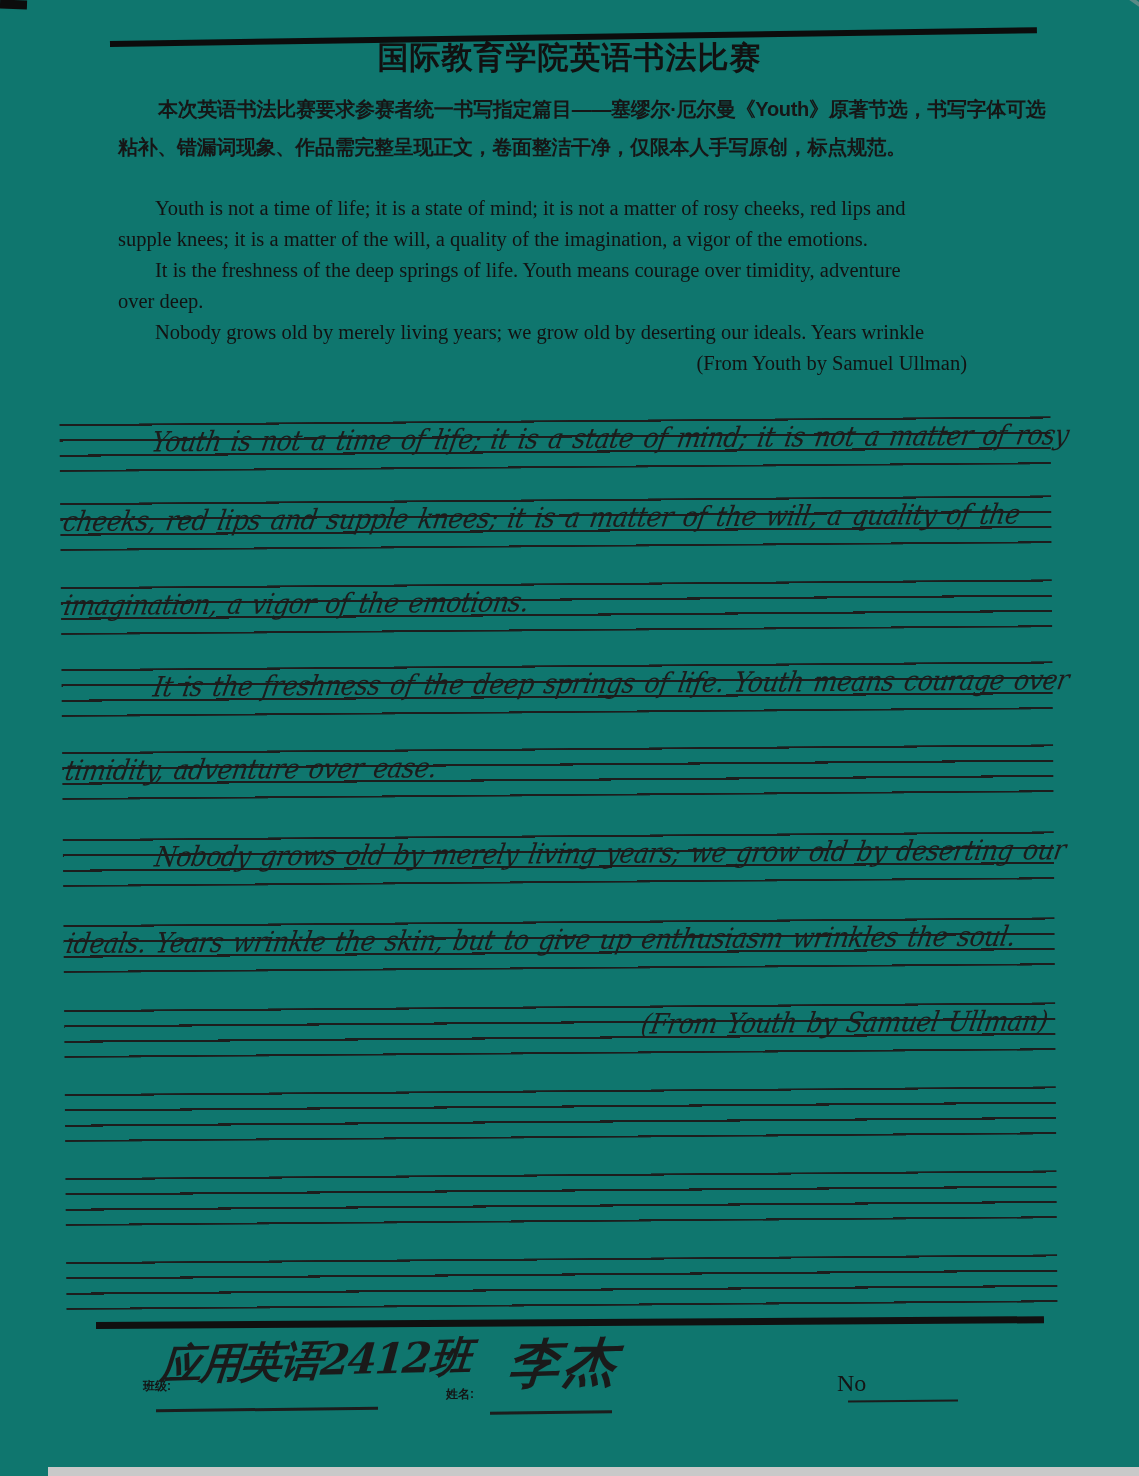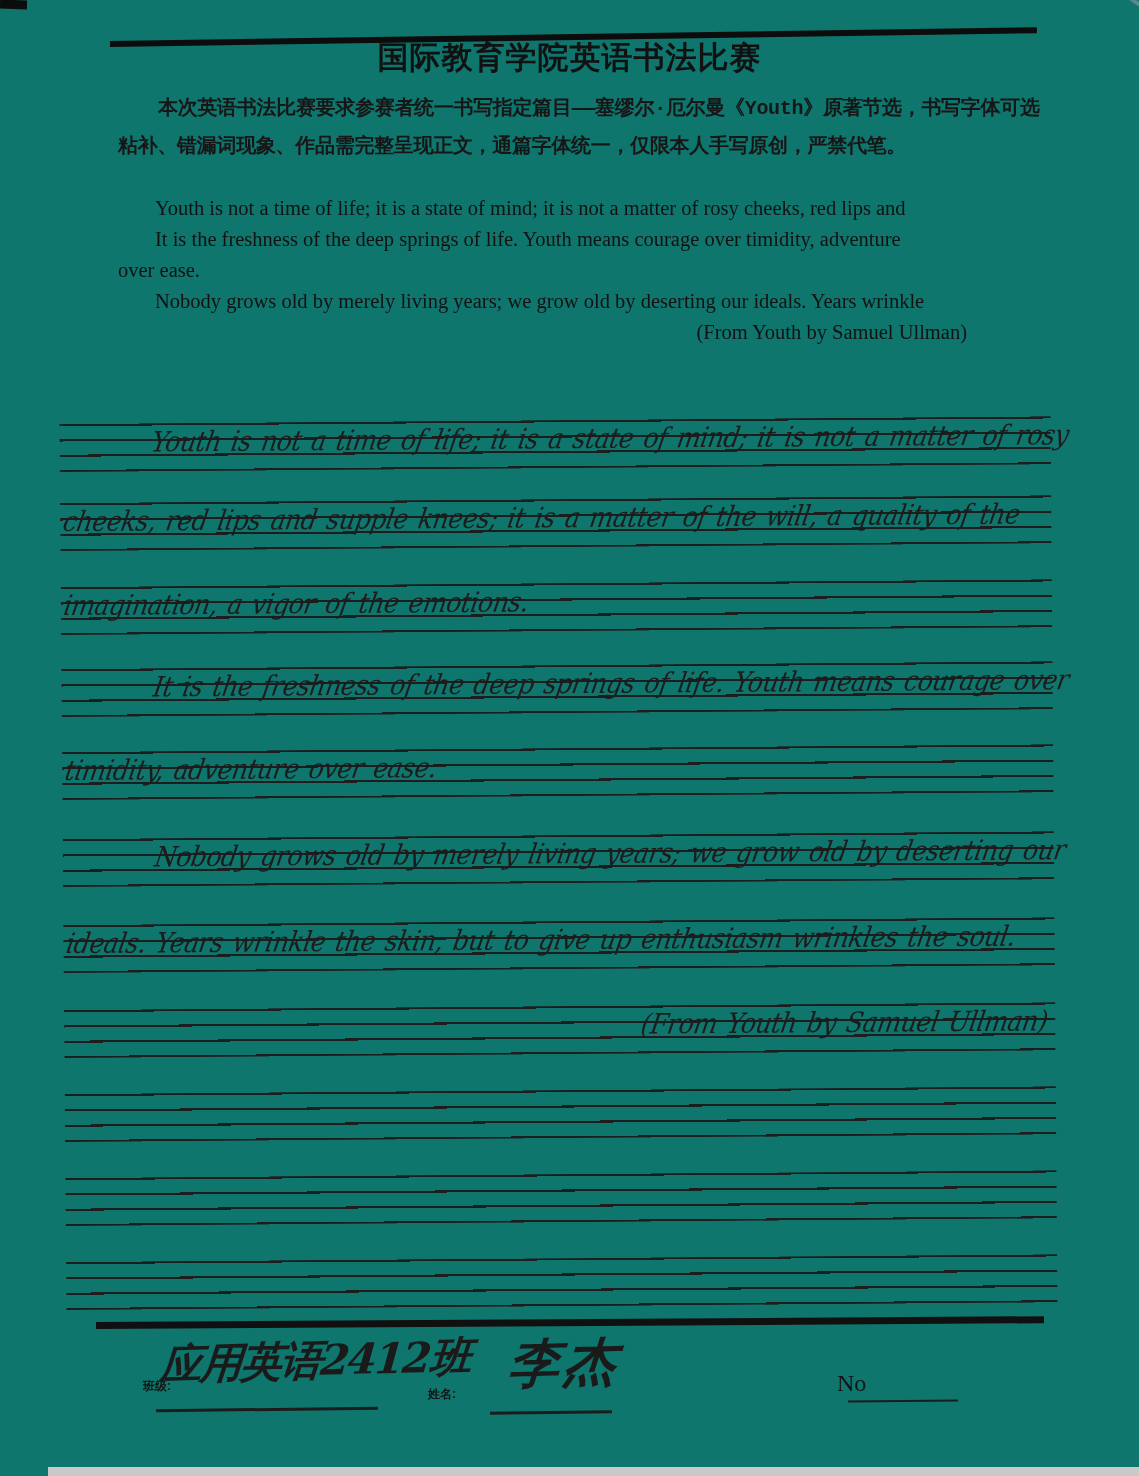--- a/index.html
+++ b/index.html
@@ -13,21 +13,21 @@
     background:#0c0c0c;transform:rotate(-0.85deg);transform-origin:left center;}
   .corner-mark{position:absolute;left:0;top:0;width:27px;height:9px;background:#0c0c0c;transform:rotate(2deg);}
   .tr-streak{position:absolute;left:1088px;top:-6px;width:78px;height:4px;background:#9a9a9a;opacity:.55;transform:rotate(35deg);}
   .bottom-edge{position:absolute;left:48px;right:0;bottom:0;height:9px;background:#c9c9c9;}
   .thick-endline{position:absolute;left:96px;top:1322px;width:948px;height:7px;background:#101010;transform:rotate(-0.35deg);transform-origin:left center;}
   
   .title{position:absolute;left:0;top:37px;width:100%;text-align:center;
     font-family:"Liberation Sans",sans-serif;font-weight:bold;font-size:31px;
     letter-spacing:1px;color:#111;z-index:2;}
   .instructions{position:absolute;left:118px;top:90px;width:918px;
-    font-family:Liberation Mono, monospace;font-weight:600;font-size:20px;
+    font-family:Liberation Sans, sans-serif;font-weight:600;font-size:20px;
     letter-spacing:-0.3px;color:#161616;}
   .instructions .iline{height:38px;line-height:38px;white-space:nowrap;}
   .instructions .iline.first{text-indent:40px;}
   
   .body-en{position:absolute;left:118px;top:193px;width:915px;font-size:20.5px;color:#121212;}
   .body-en .eline{height:31px;line-height:31px;white-space:nowrap;}
   .body-en .eline.pfirst{text-indent:37px;}
   .body-en .eline.attr{text-align:right;padding-right:66px;}
   
   #staves{position:absolute;left:62px;top:0;width:991px;height:1476px;
@@ -56,27 +56,28 @@
 <div class="page">
 
   <div class="corner-mark"></div>
   <div class="tr-streak"></div>
   <div class="topline"></div>
 
   <div class="title">国际教育学院英语书法比赛</div>
 
   <div class="instructions">
     <div class="iline first">本次英语书法比赛要求参赛者统一书写指定篇目——塞缪尔·厄尔曼《Youth》原著节选，书写字体可选</div>
-    <div class="iline">粘补、错漏词现象、作品需完整呈现正文，通篇字体统一，仅限本人手写原创，严禁代笔。</div>
+    <div class="iline">粘补、错漏词现象、作品需完整呈现正文，卷面整洁干净，仅限本人手写原创，标点规范。</div>
   </div>
 
   <div class="body-en">
     <div class="eline pfirst">Youth is not a time of life; it is a state of mind; it is not a matter of rosy cheeks, red lips and</div>
+    <div class="eline">supple knees; it is a matter of the will, a quality of the imagination, a vigor of the emotions.</div>
     <div class="eline pfirst">It is the freshness of the deep springs of life. Youth means courage over timidity, adventure</div>
-    <div class="eline">over ease.</div>
+    <div class="eline">over deep.</div>
     <div class="eline pfirst">Nobody grows old by merely living years; we grow old by deserting our ideals. Years wrinkle</div>
     <div class="eline attr">(From Youth by Samuel Ullman)</div>
   </div>
 
   <div id="staves">
     <div class="stave" style="top:421px">
       <span class="hw indent">Youth is not a time of life; it is a state of mind; it is not a matter of rosy</span>
     </div>
     <div class="stave" style="top:500px">
       <span class="hw left">cheeks, red lips and supple knees; it is a matter of the will, a quality of the</span>
@@ -103,21 +104,21 @@
     <div class="stave" style="top:1175px"></div>
     <div class="stave" style="top:1259px"></div>
   </div>
 
   <div class="thick-endline"></div>
 
   <div class="f-label" style="left:143px;top:1378px;">班级:</div>
   <div class="f-hand f-class">应用英语2412班</div>
   <div class="f-line" style="left:156px;top:1408px;width:222px;transform:rotate(-0.6deg);"></div>
 
-  <div class="f-label" style="left:428px;top:1386px;">姓名:</div>
+  <div class="f-label" style="left:446px;top:1386px;">姓名:</div>
   <div class="f-hand f-name">李杰</div>
   <div class="f-line" style="left:490px;top:1411px;width:122px;transform:rotate(-0.8deg);"></div>
 
   <div class="f-no" style="left:837px;top:1370px;text-align:center;">No</div>
   <div class="f-line" style="left:848px;top:1400px;width:110px;height:2px;transform:rotate(-0.6deg);"></div>
 
   <div class="bottom-edge"></div>
 </div>
 
 </body></html>

